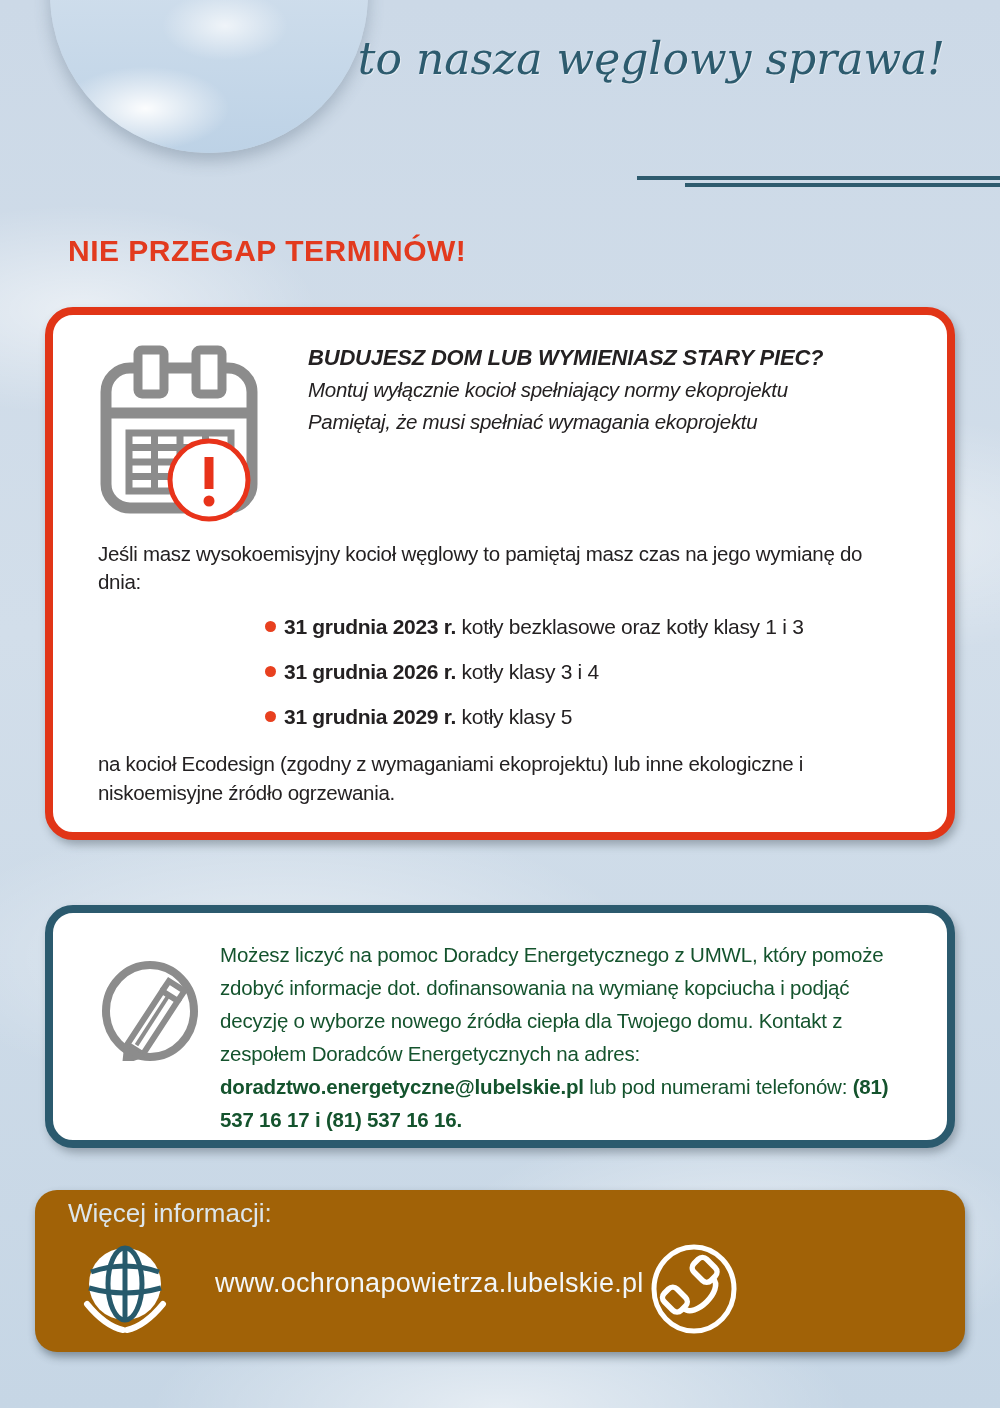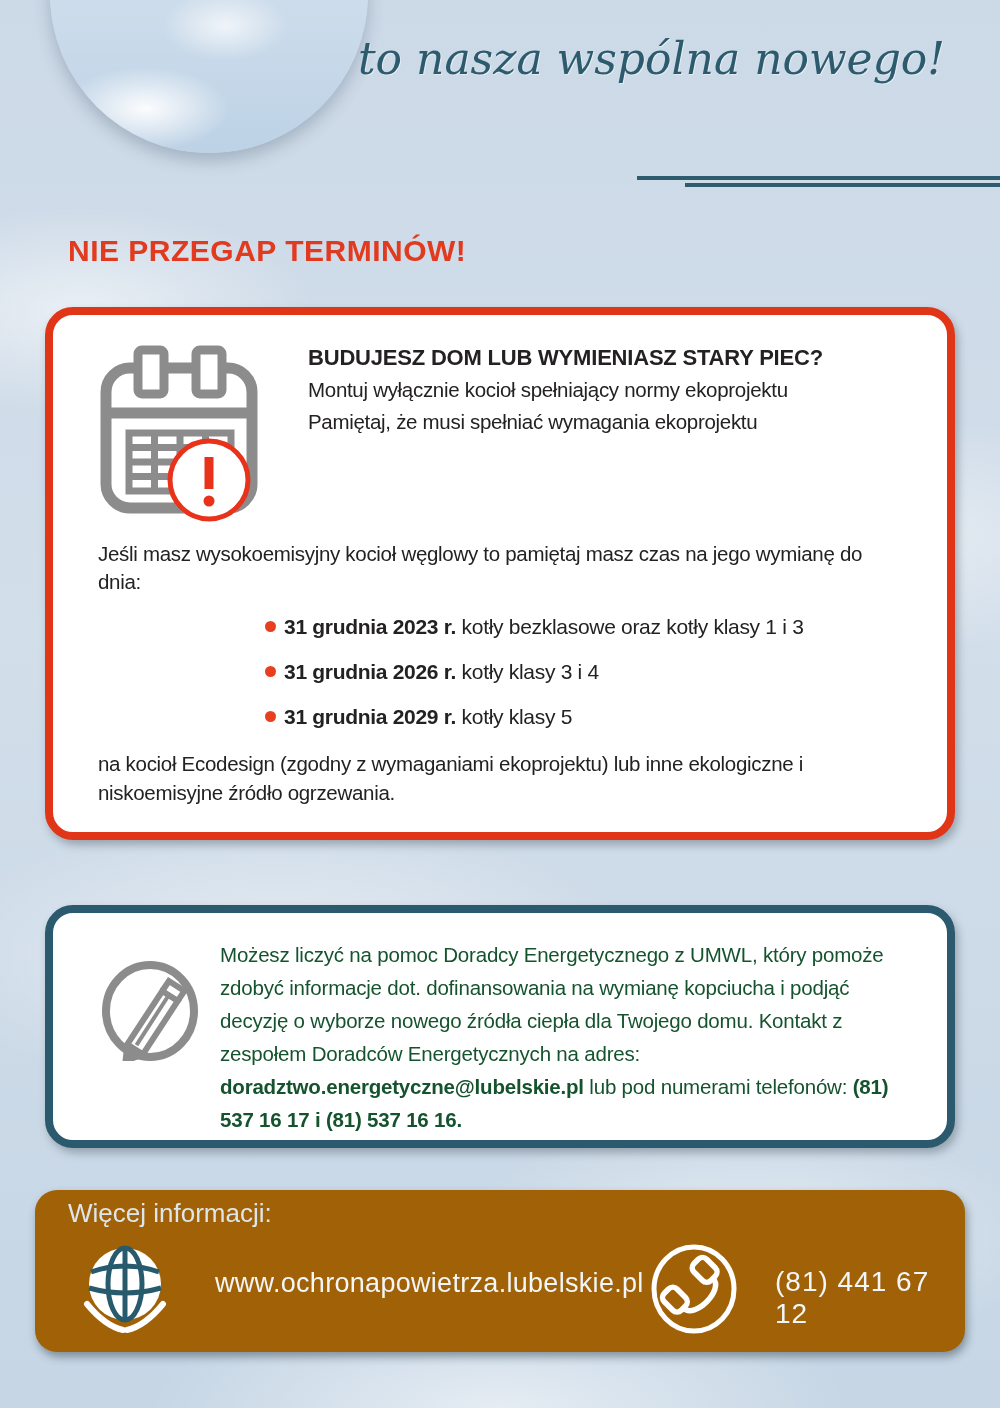--- a/index.html
+++ b/index.html
@@ -34,21 +34,21 @@
   .section-heading{position:absolute;left:68px;top:234px;font-size:30px;font-weight:800;
     color:#e23a1e;letter-spacing:.5px;}
   .card{position:absolute;left:45px;width:910px;background:#fff;border-radius:28px;
     box-sizing:border-box;box-shadow:3px 5px 9px rgba(50,60,70,.35);color:#242122;}
   .card-deadlines{top:307px;height:533px;border:8px solid #e13517;padding:28px 44px 0 45px;overflow:hidden;}
   .card-advisor{top:905px;height:243px;border:8px solid #2b5a6e;overflow:hidden;}
   .dl-row{display:flex;}
   .icon-cal-wrap{position:relative;width:162px;height:172px;flex:0 0 162px;margin-right:48px;}
   .icon-cal-wrap svg.cal{position:absolute;left:0;top:0;}
   .badge{position:absolute;left:68px;top:94px;width:86px;height:86px;}
-  .dl-questions{padding-top:2px;}
+  .dl-questions{padding-top:2px;font-style:italic;}
   .q-title{font-size:22px;font-weight:800;line-height:26px;letter-spacing:-.2px;}
   .q-text{font-size:20.5px;line-height:26px;margin-top:6px;letter-spacing:-.3px;}
   .q2{margin-top:42px;}
   .dl-intro{margin:25px 0 0 0;font-size:20.5px;line-height:28px;width:790px;letter-spacing:-.3px;}
   .dl-bullets{list-style:none;margin:18px 0 0 167px;padding:0;}
   .dl-bullets li{position:relative;padding-left:19px;font-size:21px;line-height:26px;margin-bottom:19px;letter-spacing:-.3px;}
   .dl-bullets li .dot{position:absolute;left:0;top:7px;width:11px;height:11px;border-radius:50%;background:#e8401f;}
   .dl-outro{margin:6px 0 0 0;font-size:20.5px;line-height:29px;width:810px;letter-spacing:-.3px;}
   .adv-row{display:flex;padding:25px 35px 0 47px;}
   .icon-pencil-wrap{flex:0 0 100px;width:100px;height:102px;margin:21px 20px 0 0;}
@@ -61,21 +61,21 @@
   .footer-site{position:absolute;left:180px;top:78px;font-size:27px;letter-spacing:.3px;color:#f2f6f8;}
   .icon-phone{position:absolute;left:613px;top:53px;}
   .footer-phone{position:absolute;left:740px;top:76px;font-size:28px;letter-spacing:1px;color:#f2f6f8;}
 </style>
 </head>
 <body>
 
 <div class="cloud-circle"></div>
 
 <div class="title-block">
-  <div class="title-2">to nasza wspólna nowego!</div>
+  <div class="title-2">to nasza węglowy sprawa!</div>
 </div>
 <div class="rule rule-1"></div>
 <div class="rule rule-2"></div>
 
 <div class="section-heading">NIE PRZEGAP TERMINÓW!</div>
 
 <div class="card card-deadlines">
   <div class="dl-row">
     <div class="icon-cal-wrap">
       <svg class="cal" width="162" height="172" viewBox="0 0 162 172">
@@ -158,14 +158,13 @@
   <div class="icon-phone">
     <svg width="92" height="92" viewBox="0 0 92 92">
       <ellipse cx="46" cy="46" rx="40" ry="42" fill="none" stroke="#ffffff" stroke-width="5"></ellipse>
       <g transform="rotate(-45 46 46)" fill="none" stroke="#ffffff" stroke-width="5.5">
         <rect x="16" y="28" width="18" height="24" rx="6"></rect>
         <rect x="58" y="28" width="18" height="24" rx="6"></rect>
         <path d="M25 52 C25 68 67 68 67 52"></path>
       </g>
     </svg>
   </div>
-  <div class="footer-phone">(81) 441 67 12</div>
 </div>
 
 </body></html>

